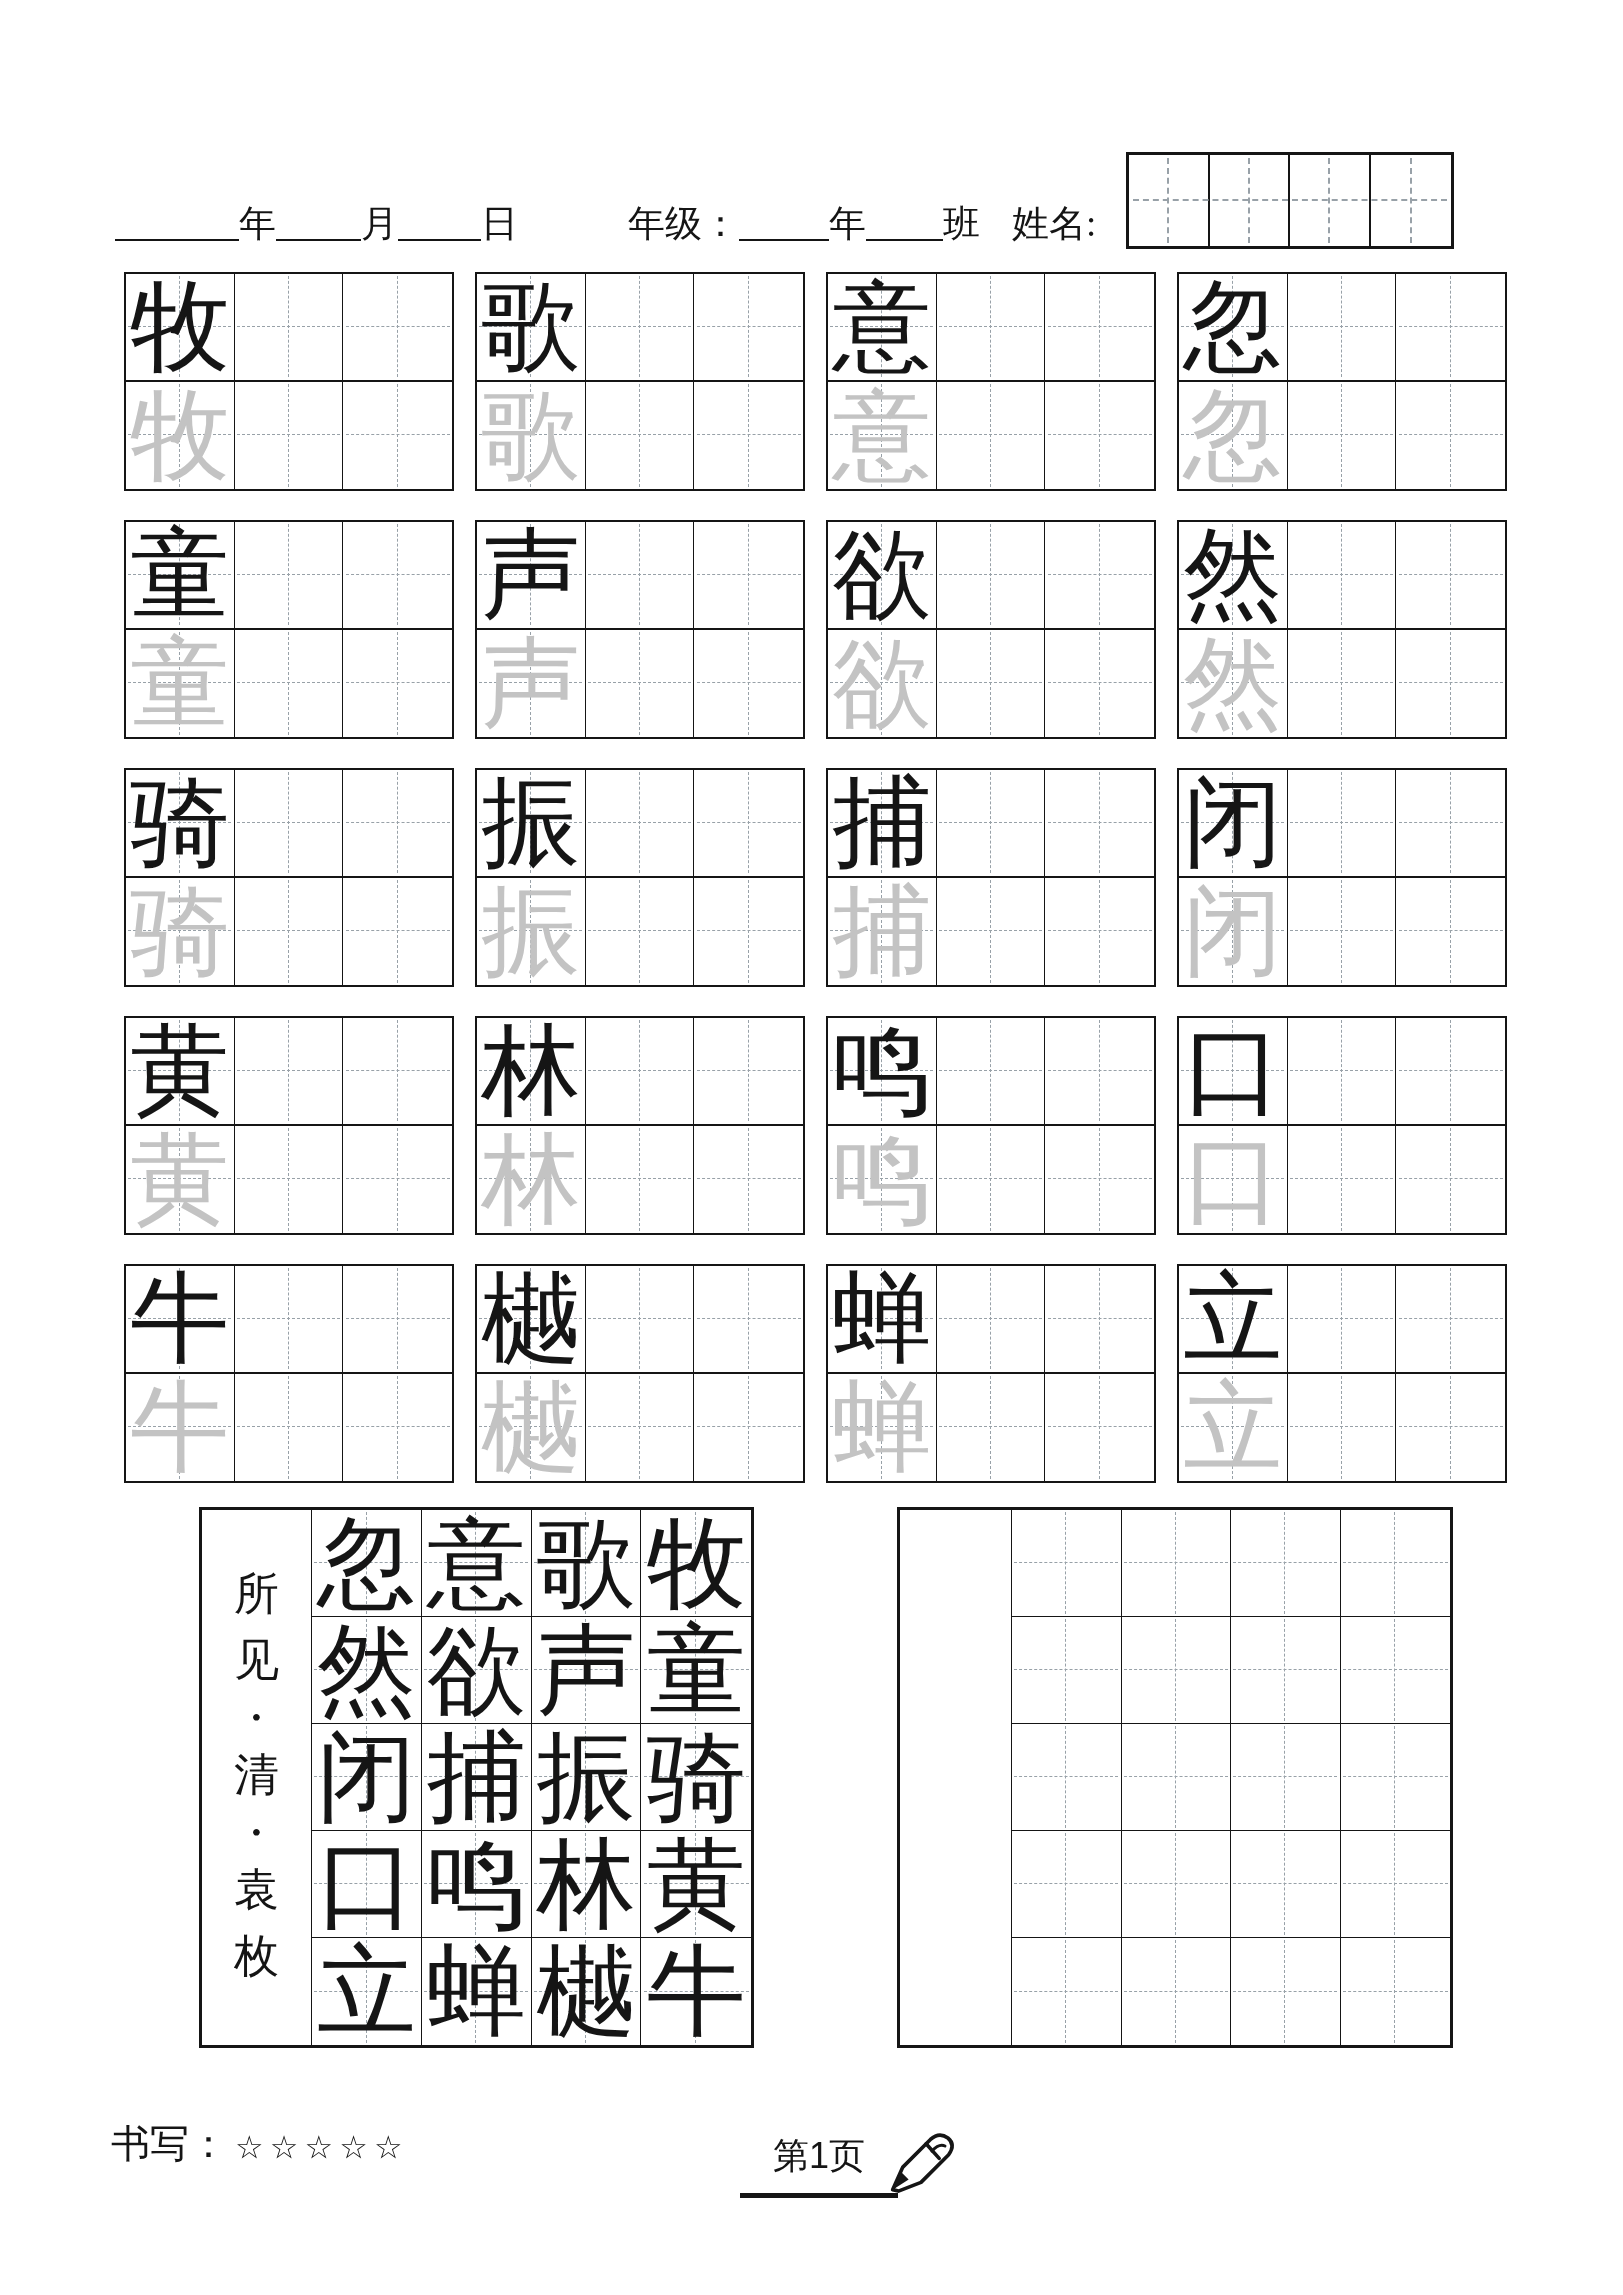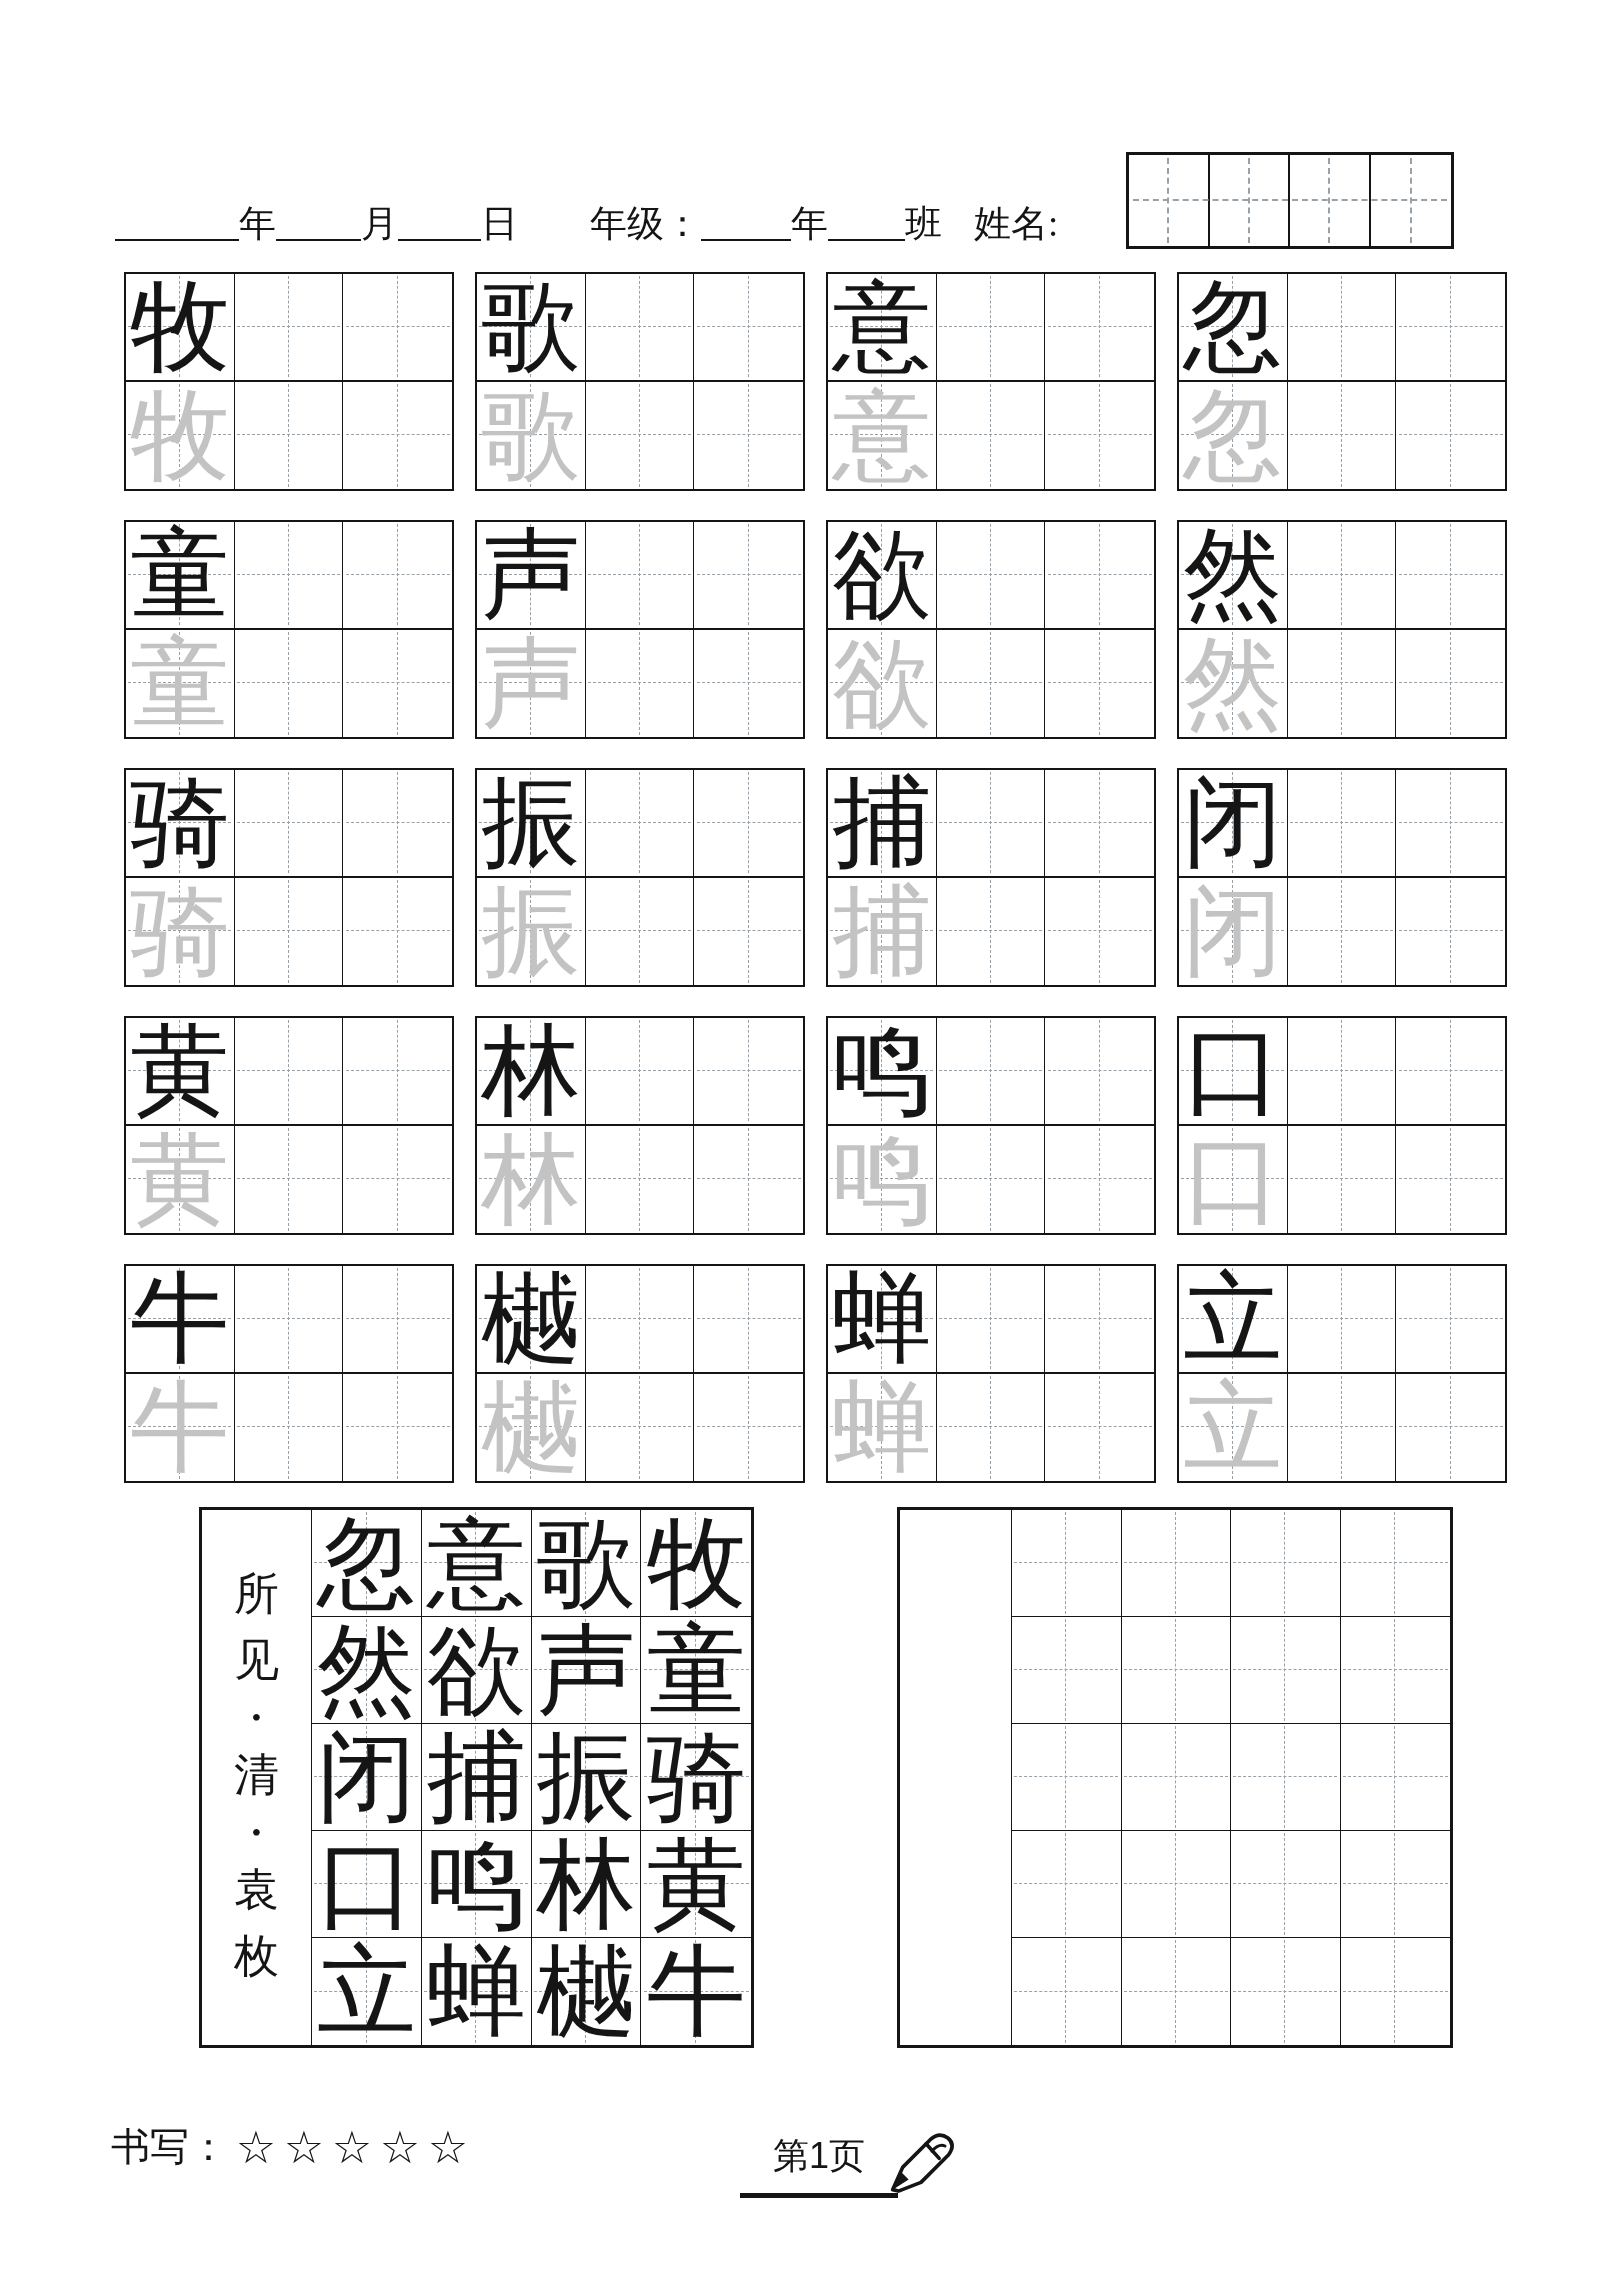--- a/index.html
+++ b/index.html
@@ -15,21 +15,21 @@
   
   .title{position:absolute;top:20px;left:0;width:100%;text-align:center;
          font-size:74px;line-height:1.1;font-weight:700;letter-spacing:0.8px;font-family:var(--hei);white-space:nowrap;}
   .title .red{color:var(--red);}
 
   
   .info-line{position:absolute;left:115px;top:199px;height:43px;display:flex;align-items:flex-end;
              font-family:var(--kai);font-size:37px;line-height:1;white-space:nowrap;}
   .blank{display:inline-block;height:0;border-bottom:2.3px solid var(--line);align-self:flex-end;margin-bottom:1.5px;}
   .w160{width:124px}.w110{width:85px}.w108{width:83px}.w117{width:90px}.w100{width:77px}
-  .gap-lg{margin-left:72px}.gap-sm{margin-left:32px}
+  .gap-lg{margin-left:110px}.gap-sm{margin-left:32px}
 
   
   .name-box{position:absolute;left:1126px;top:152px;width:328px;height:97px;
             border:3.1px solid var(--line);display:grid;grid-template-columns:repeat(4,1fr);}
   .name-box::after{content:"";position:absolute;left:3.9px;right:3.9px;top:50%;margin-top:-1.5px;
                    border-top:2.3px dashed var(--dash);}
   .nb-cell{position:relative;border-right:2.3px solid var(--line);}
   .nb-cell:last-child{border-right:none;}
   .nb-cell::before{content:"";position:absolute;top:3.1px;bottom:3.1px;left:50%;margin-left:-0.8px;
                    border-left:2.3px dashed var(--dash);}
@@ -66,21 +66,21 @@
   .pcell:nth-child(4n){border-right:none;}
   .pcell:nth-child(n+17){border-bottom:none;}
   .pcell::before{content:"";position:absolute;top:2.3px;bottom:2.3px;left:50%;margin-left:-0.8px;
                  border-left:1.5px dashed var(--dash);}
   .pcell::after{content:"";position:absolute;left:2.3px;right:2.3px;top:50%;margin-top:-0.8px;
                 border-top:1.5px dashed var(--dash);}
   .pcell .ch{font-size:99px;}
 
   
   .writing{position:absolute;left:111px;top:2124px;font-size:39px;line-height:1.2;
-           display:flex;align-items:center;font-family:Liberation Sans, sans-serif;}
+           display:flex;align-items:center;font-family:Liberation Mono, monospace;}
   .stars{font-size:45px;letter-spacing:7.7px;margin-left:7.7px;line-height:1;}
   .pagenum{position:absolute;left:740px;top:2132px;width:158px;text-align:center;
            font-size:36px;font-weight:400;font-family:var(--hei);}
   .page-underline{position:absolute;left:740px;top:2193px;width:158px;height:4.6px;background:var(--line);}
   .pen{position:absolute;left:881px;top:2125px;}
   .motto{position:absolute;left:111px;top:2200px;font-size:42px;font-weight:700;font-family:var(--hei);}
 </style>
 </head>
 <body>
 

